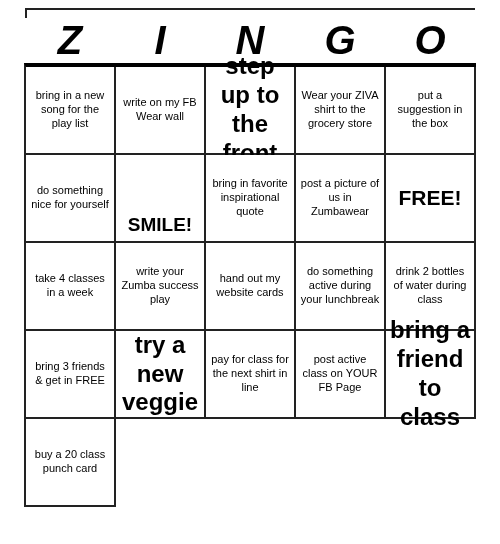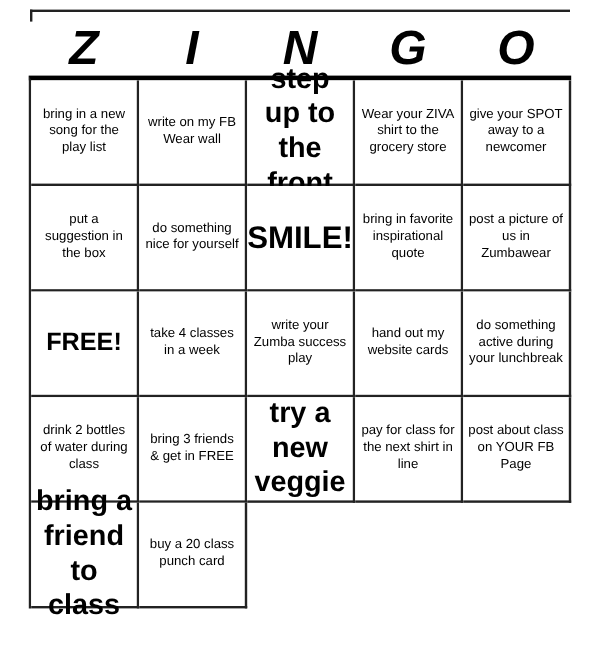--- a/index.html
+++ b/index.html
@@ -50,22 +50,23 @@
     .cell.free {
       font-size: 21px;
       font-weight: bold;
     }
     .cell.large-text {
       font-size: 24px;
       font-weight: bold;
       line-height: 1.2;
     }
     .cell.xlarge-text {
-      font-size: 26px;
+      font-size: 19px;
       font-weight: bold;
+      align-items: flex-end;
     }
   </style>
 </head>
 <body>
 
 <div class="header">
 </div>
 
 <div style="width:450px; margin: 0 auto;">
   <div class="header" style="width:450px; border-left:2px solid #222; border-top:2px solid #222; border-right:0;">
@@ -84,23 +85,20 @@
       <span>bring in a new song for the play list</span>
     </div>
     <div class="cell">
       <span>write on my FB Wear wall</span>
     </div>
     <div class="cell large-text">
       <span>step up to the front</span>
     </div>
     <div class="cell">
       <span>Wear your ZIVA shirt to the grocery store</span>
-    </div>
-    <div class="cell">
-      <span>give your SPOT away to a newcomer</span>
     </div>
     <div class="cell">
       <span>put a suggestion in the box</span>
     </div>
     <div class="cell">
       <span>do something nice for yourself</span>
     </div>
     <div class="cell xlarge-text">
       <span>SMILE!</span>
     </div>
@@ -131,21 +129,21 @@
     <div class="cell">
       <span>bring 3 friends &amp; get in FREE</span>
     </div>
     <div class="cell large-text">
       <span>try a new veggie</span>
     </div>
     <div class="cell">
       <span>pay for class for the next shirt in line</span>
     </div>
     <div class="cell">
-      <span>post about class on YOUR FB Page</span>
+      <span>post active class on YOUR FB Page</span>
     </div>
     <div class="cell large-text">
       <span>bring a friend to class</span>
     </div>
     <div class="cell">
       <span>buy a 20 class punch card</span>
     </div>
   </div>
 
 </body></html>

